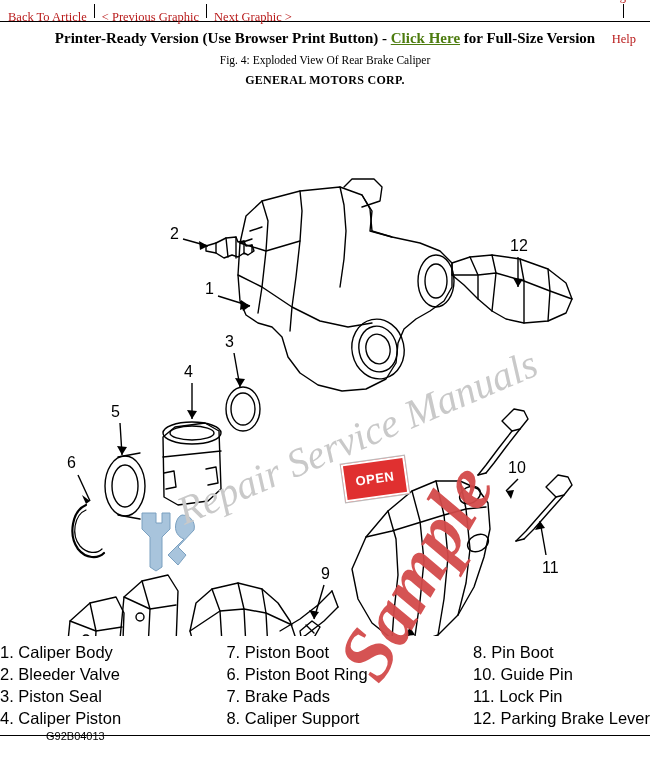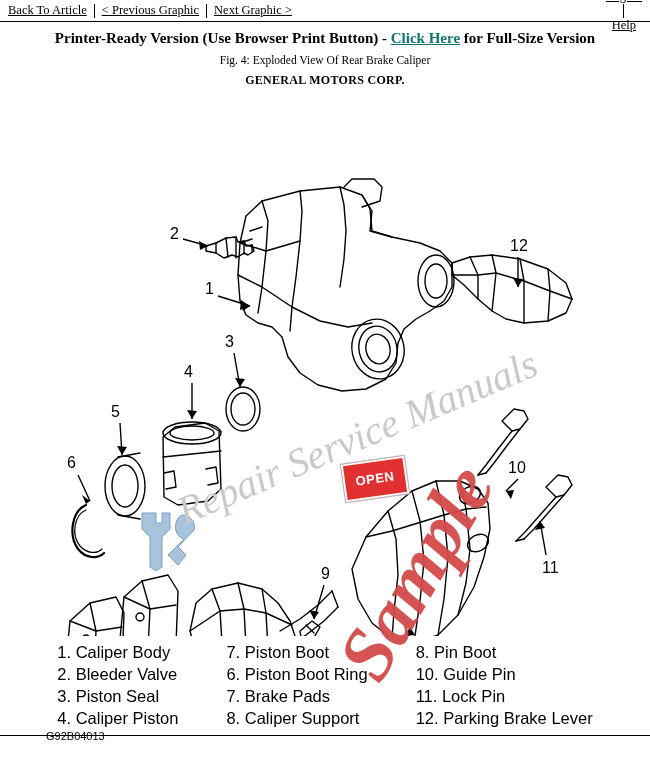--- a/index.html
+++ b/index.html
@@ -38,45 +38,45 @@
     align-items: center;
     gap: 0;
   }
   .nav-right {
     margin-left: auto;
     display: flex;
     align-items: center;
     flex-direction: column;
   }
   .nav-link {
-    color: #000000;
-    text-decoration: underline;
+    color: #b91c1c;
     cursor: pointer;
     white-space: nowrap;
+    margin-top: 14px;
   }
   .nav-sep-bar {
     display: inline-block;
     width: 1px;
     height: 14px;
     background: #000;
     margin: 0 7px;
   }
 
   
   .header-block {
     text-align: center;
     padding-top: 7px;
   }
   .printer-line {
     font-size: 15px;
     font-weight: bold;
     line-height: 18px;
   }
   .printer-line .click-here {
-    color: #0f766e;
+    color: #4d7c0f;
     text-decoration: underline;
     cursor: pointer;
   }
   .fig-line {
     font-size: 11.5px;
     font-weight: normal;
     margin-top: 6px;
     line-height: 14px;
   }
   .corp-line {
@@ -161,22 +161,22 @@
 
   
   .legend {
     position: relative;
     width: 650px;
     height: 110px;
     font-family: "Liberation Sans", sans-serif;
   }
   .legend-inner {
     display: flex;
-    justify-content: center;
-    gap: 48px;
+    justify-content: space-between;
+    gap: 37px;
     padding-top: 6px;
   }
   .legend-col {
     display: flex;
     flex-direction: column;
     gap: 2px;
   }
   .legend-item {
     font-size: 16.5px;
     line-height: 20px;

